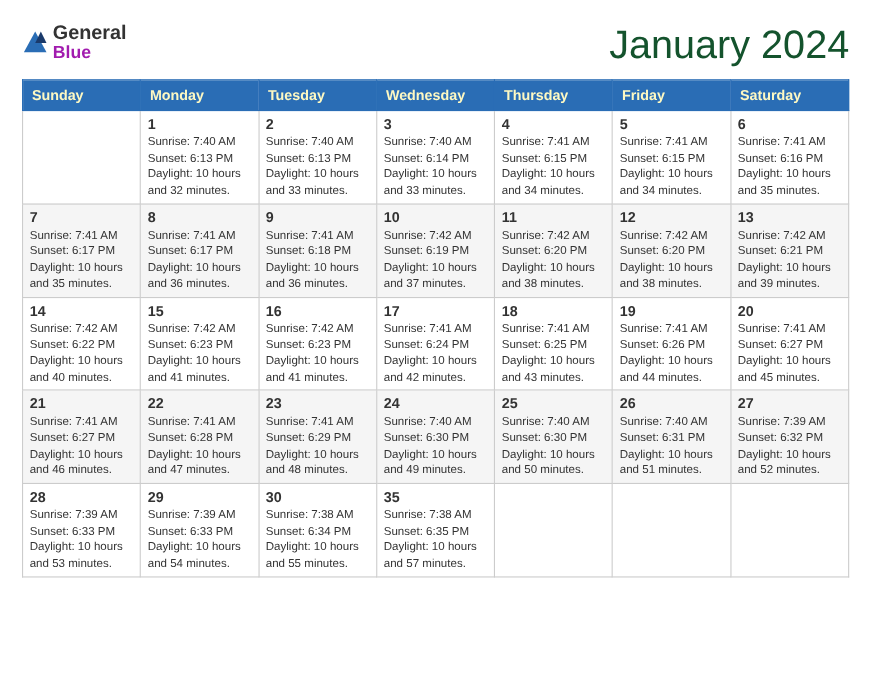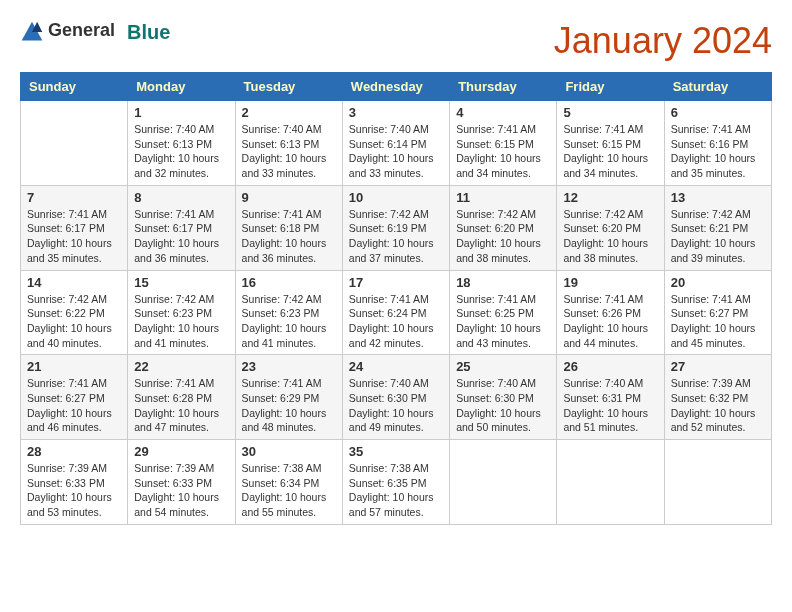--- a/index.html
+++ b/index.html
@@ -16,45 +16,44 @@
       align-items: flex-start;
       margin-bottom: 10px;
     }
     .logo {
       display: flex;
       align-items: center;
       gap: 4px;
     }
     .logo-text {
       display: flex;
-      flex-direction: row;
+      flex-direction: column;
       line-height: 1.1;
-      gap: 12px;
     }
     .logo-general {
       font-size: 18px;
       font-weight: bold;
       color: #333;
     }
     .logo-blue {
-      font-size: 20px;
+      font-size: 16px;
       font-weight: bold;
-      color: #0f766e;
+      color: #a21caf;
     }
     .logo-icon {
       width: 24px;
       height: 24px;
     }
     .title-block {
       text-align: right;
     }
     .month-title {
       font-size: 36px;
       font-weight: normal;
-      color: #c2410c;
+      color: #14532d;
     }
     .location-title {
       font-size: 16px;
       color: #555;
     }
     .calendar {
       width: 100%;
       border-collapse: collapse;
       border: 1px solid #ccc;
     }

